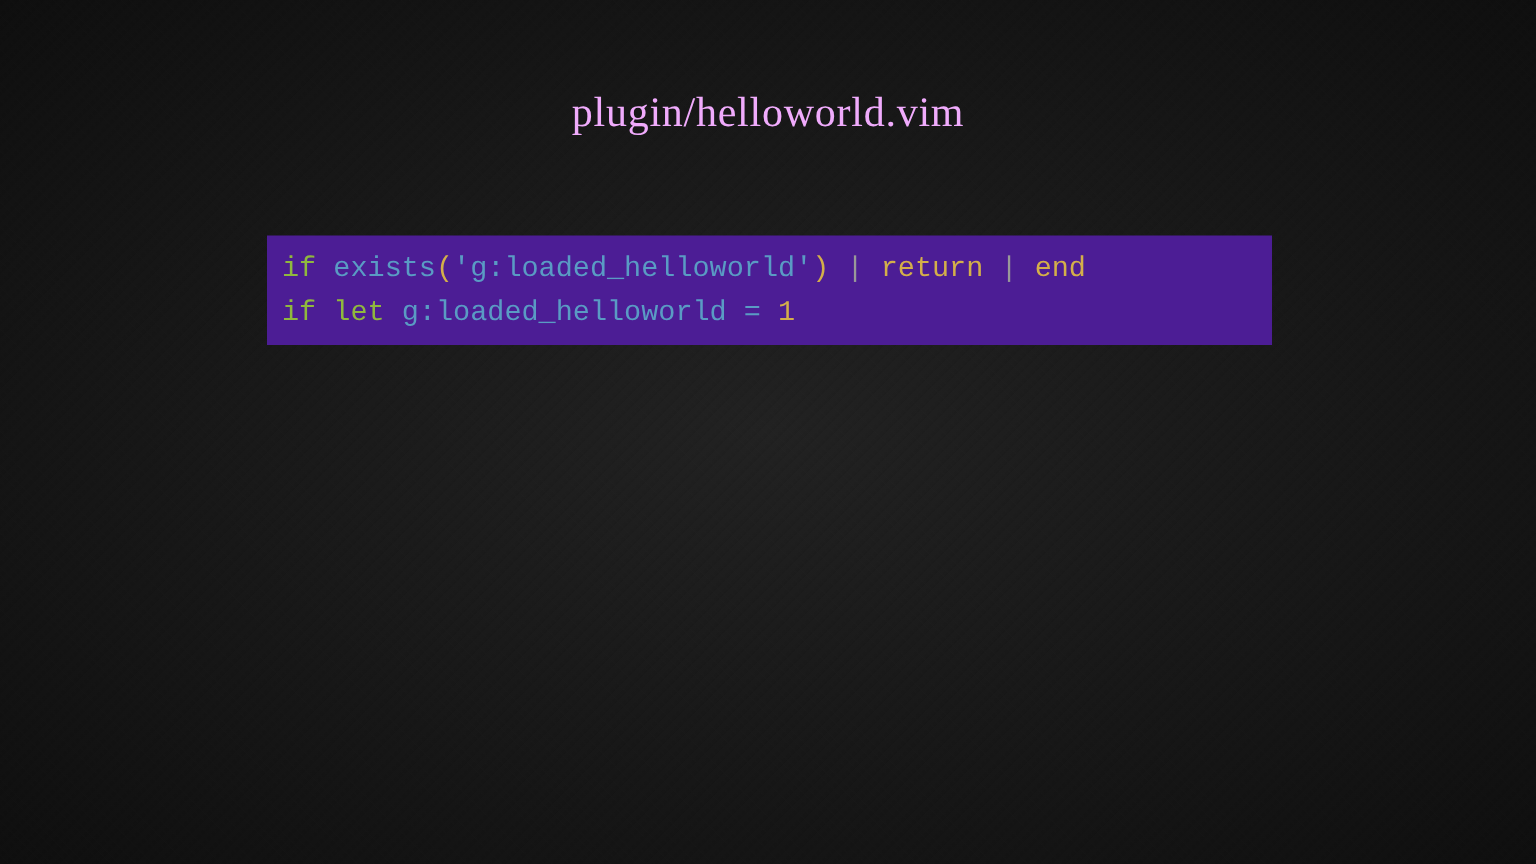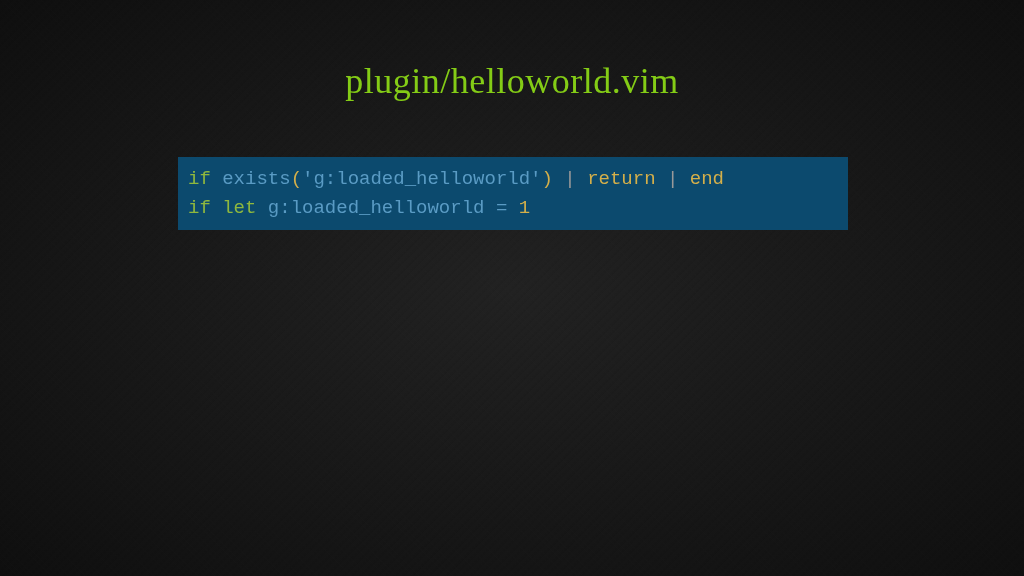--- a/index.html
+++ b/index.html
@@ -32,33 +32,33 @@
       opacity: 0.5;
       pointer-events: none;
     }
     
     .slide-title {
       position: absolute;
       top: 60px;
       left: 0;
       right: 0;
       text-align: center;
-      color: #84cc16;
-      font-size: 36px;
+      color: #f0abfc;
+      font-size: 28px;
       font-weight: normal;
       font-family: Georgia, 'Times New Roman', serif;
       letter-spacing: 0.5px;
     }
     
     .code-block {
       position: absolute;
       top: 157px;
       left: 178px;
       width: 670px;
-      background: #0c4a6e;
+      background: #4c1d95;
       padding: 8px 10px;
       font-family: 'Courier New', Courier, monospace;
       font-size: 19px;
       line-height: 1.5;
       white-space: pre;
     }
     
     .tok-keyword {
       color: #8fb83e;
     }

